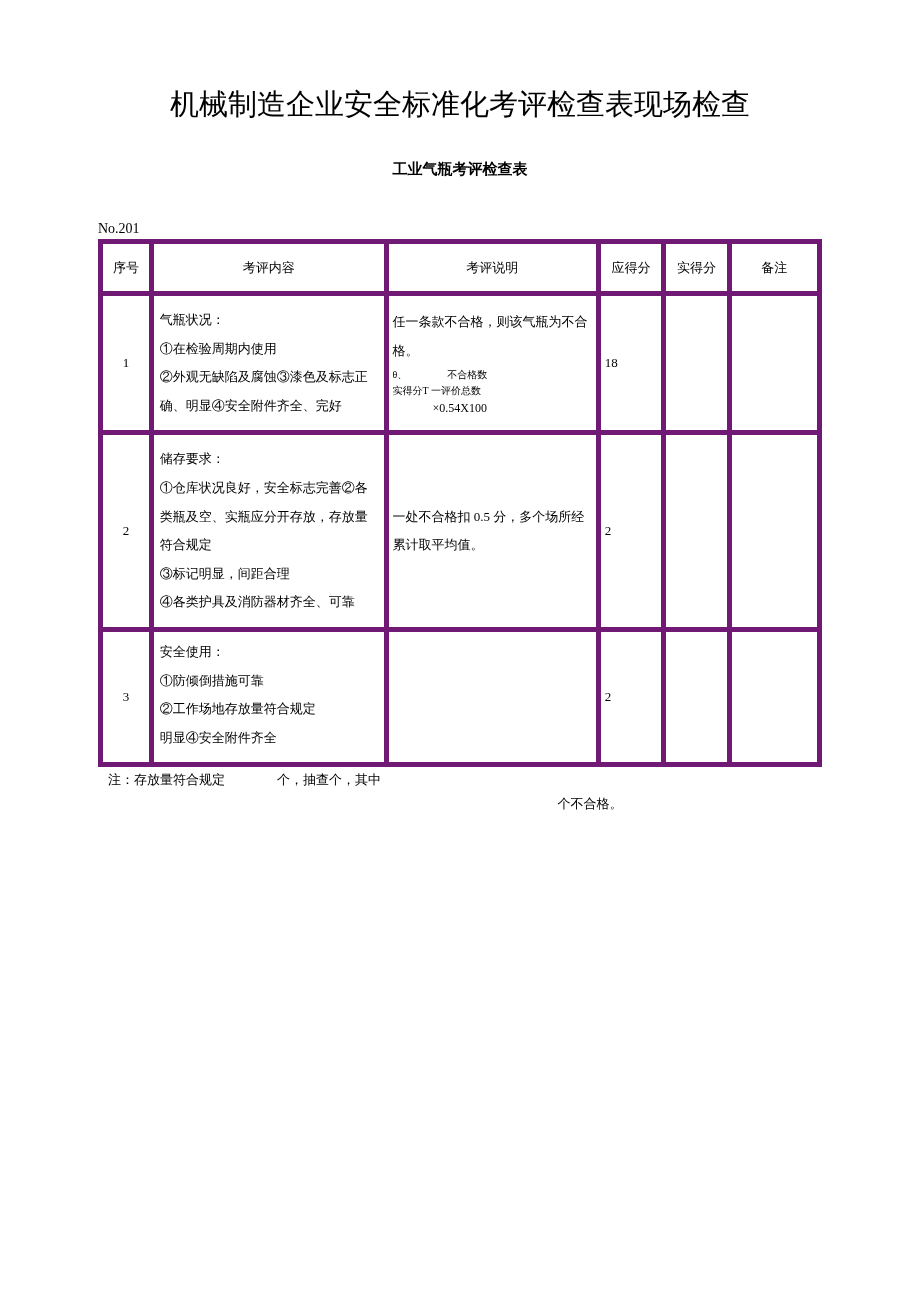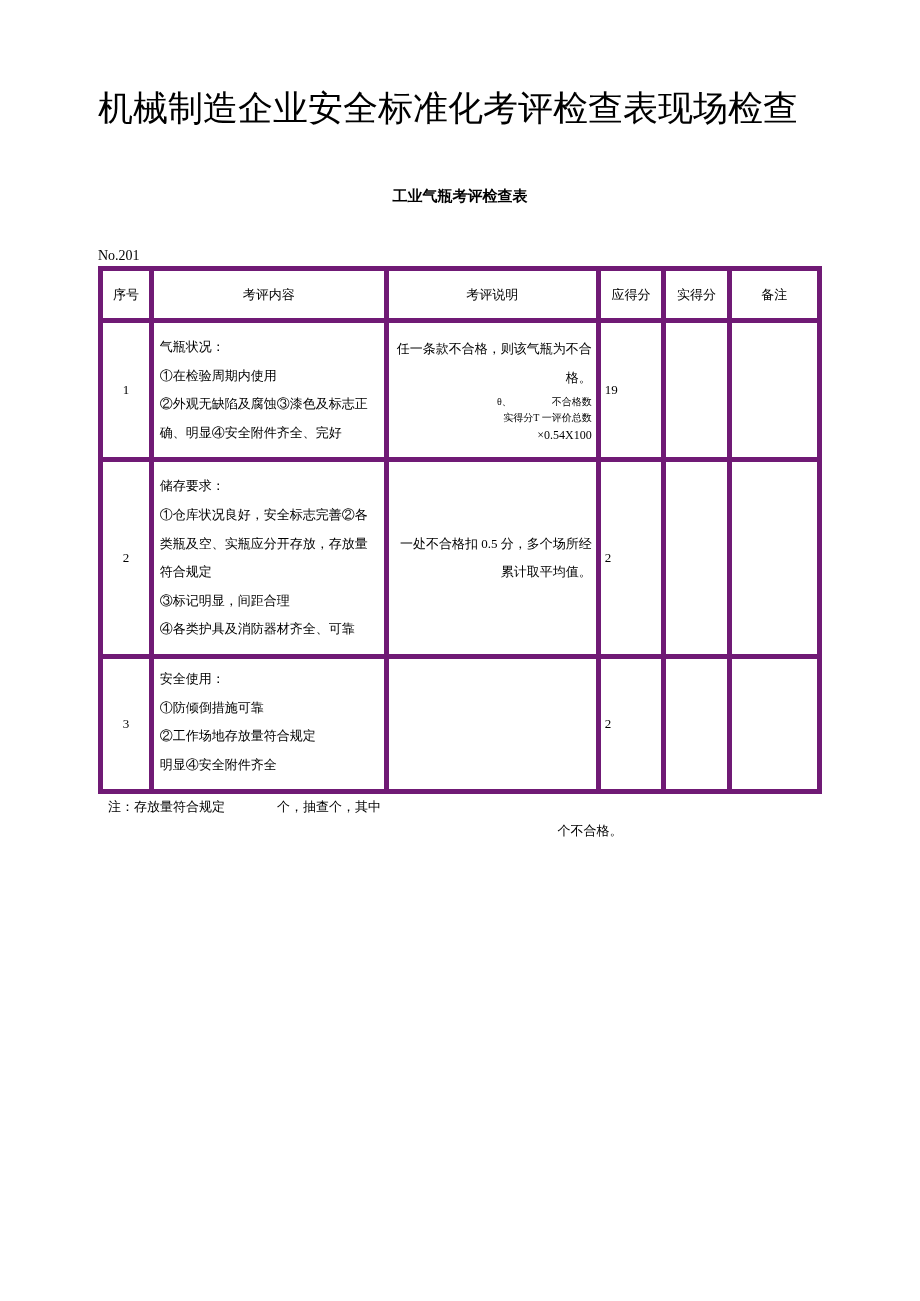--- a/index.html
+++ b/index.html
@@ -9,23 +9,24 @@
     }
     body {
       width: 920px;
       height: 1301px;
       background: #ffffff;
       font-family: "SimSun", "宋体", serif;
       color: #000;
       padding: 85px 98px 0 98px;
     }
     .title {
-      font-size: 35px;
+      font-size: 29px;
+      text-align: center;
       font-weight: normal;
-      margin-bottom: 55px;
+      margin-bottom: 35px;
       font-family: "SimSun", "宋体", serif;
     }
     .subtitle {
       font-size: 15px;
       text-align: center;
       font-weight: bold;
       margin-bottom: 42px;
     }
     .table-no {
       font-size: 14px;
@@ -71,21 +72,21 @@
     }
     .content-cell {
       line-height: 2.2;
       padding: 10px 6px;
       text-align: left;
       vertical-align: middle;
     }
     .desc-cell {
       line-height: 2.2;
       padding: 8px 4px;
-      text-align: right;
+      text-align: left;
     }
     .row1 .desc-cell {
       padding-top: 4px;
       padding-bottom: 4px;
     }
     .desc-formula {
       font-size: 12px;
       line-height: 1.6;
     }
     .desc-formula .line1 {
@@ -143,21 +144,21 @@
 ①在检验周期内使用
 ②外观无缺陷及腐蚀③漆色及标志正确、明显④安全附件齐全、完好</td>
       <td class="desc-cell">
         <span>任一条款不合格，则该气瓶为不合格。</span>
         <div class="desc-formula">
           <div class="line1 small">θ、　　　　不合格数</div>
           <div class="small">实得分T 一评价总数</div>
           <div class="indent">×0.54X100</div>
         </div>
       </td>
-      <td class="col-score-due">19</td>
+      <td class="col-score-due">18</td>
       <td class="col-score-actual"></td>
       <td class="col-remark"></td>
     </tr>
     <tr>
       <td class="col-seq">2</td>
       <td class="content-cell" style="white-space: pre-line;">储存要求：
 ①仓库状况良好，安全标志完善②各类瓶及空、实瓶应分开存放，存放量符合规定
 ③标记明显，间距合理
 ④各类护具及消防器材齐全、可靠</td>
       <td class="desc-cell">一处不合格扣 0.5 分，多个场所经累计取平均值。</td>

